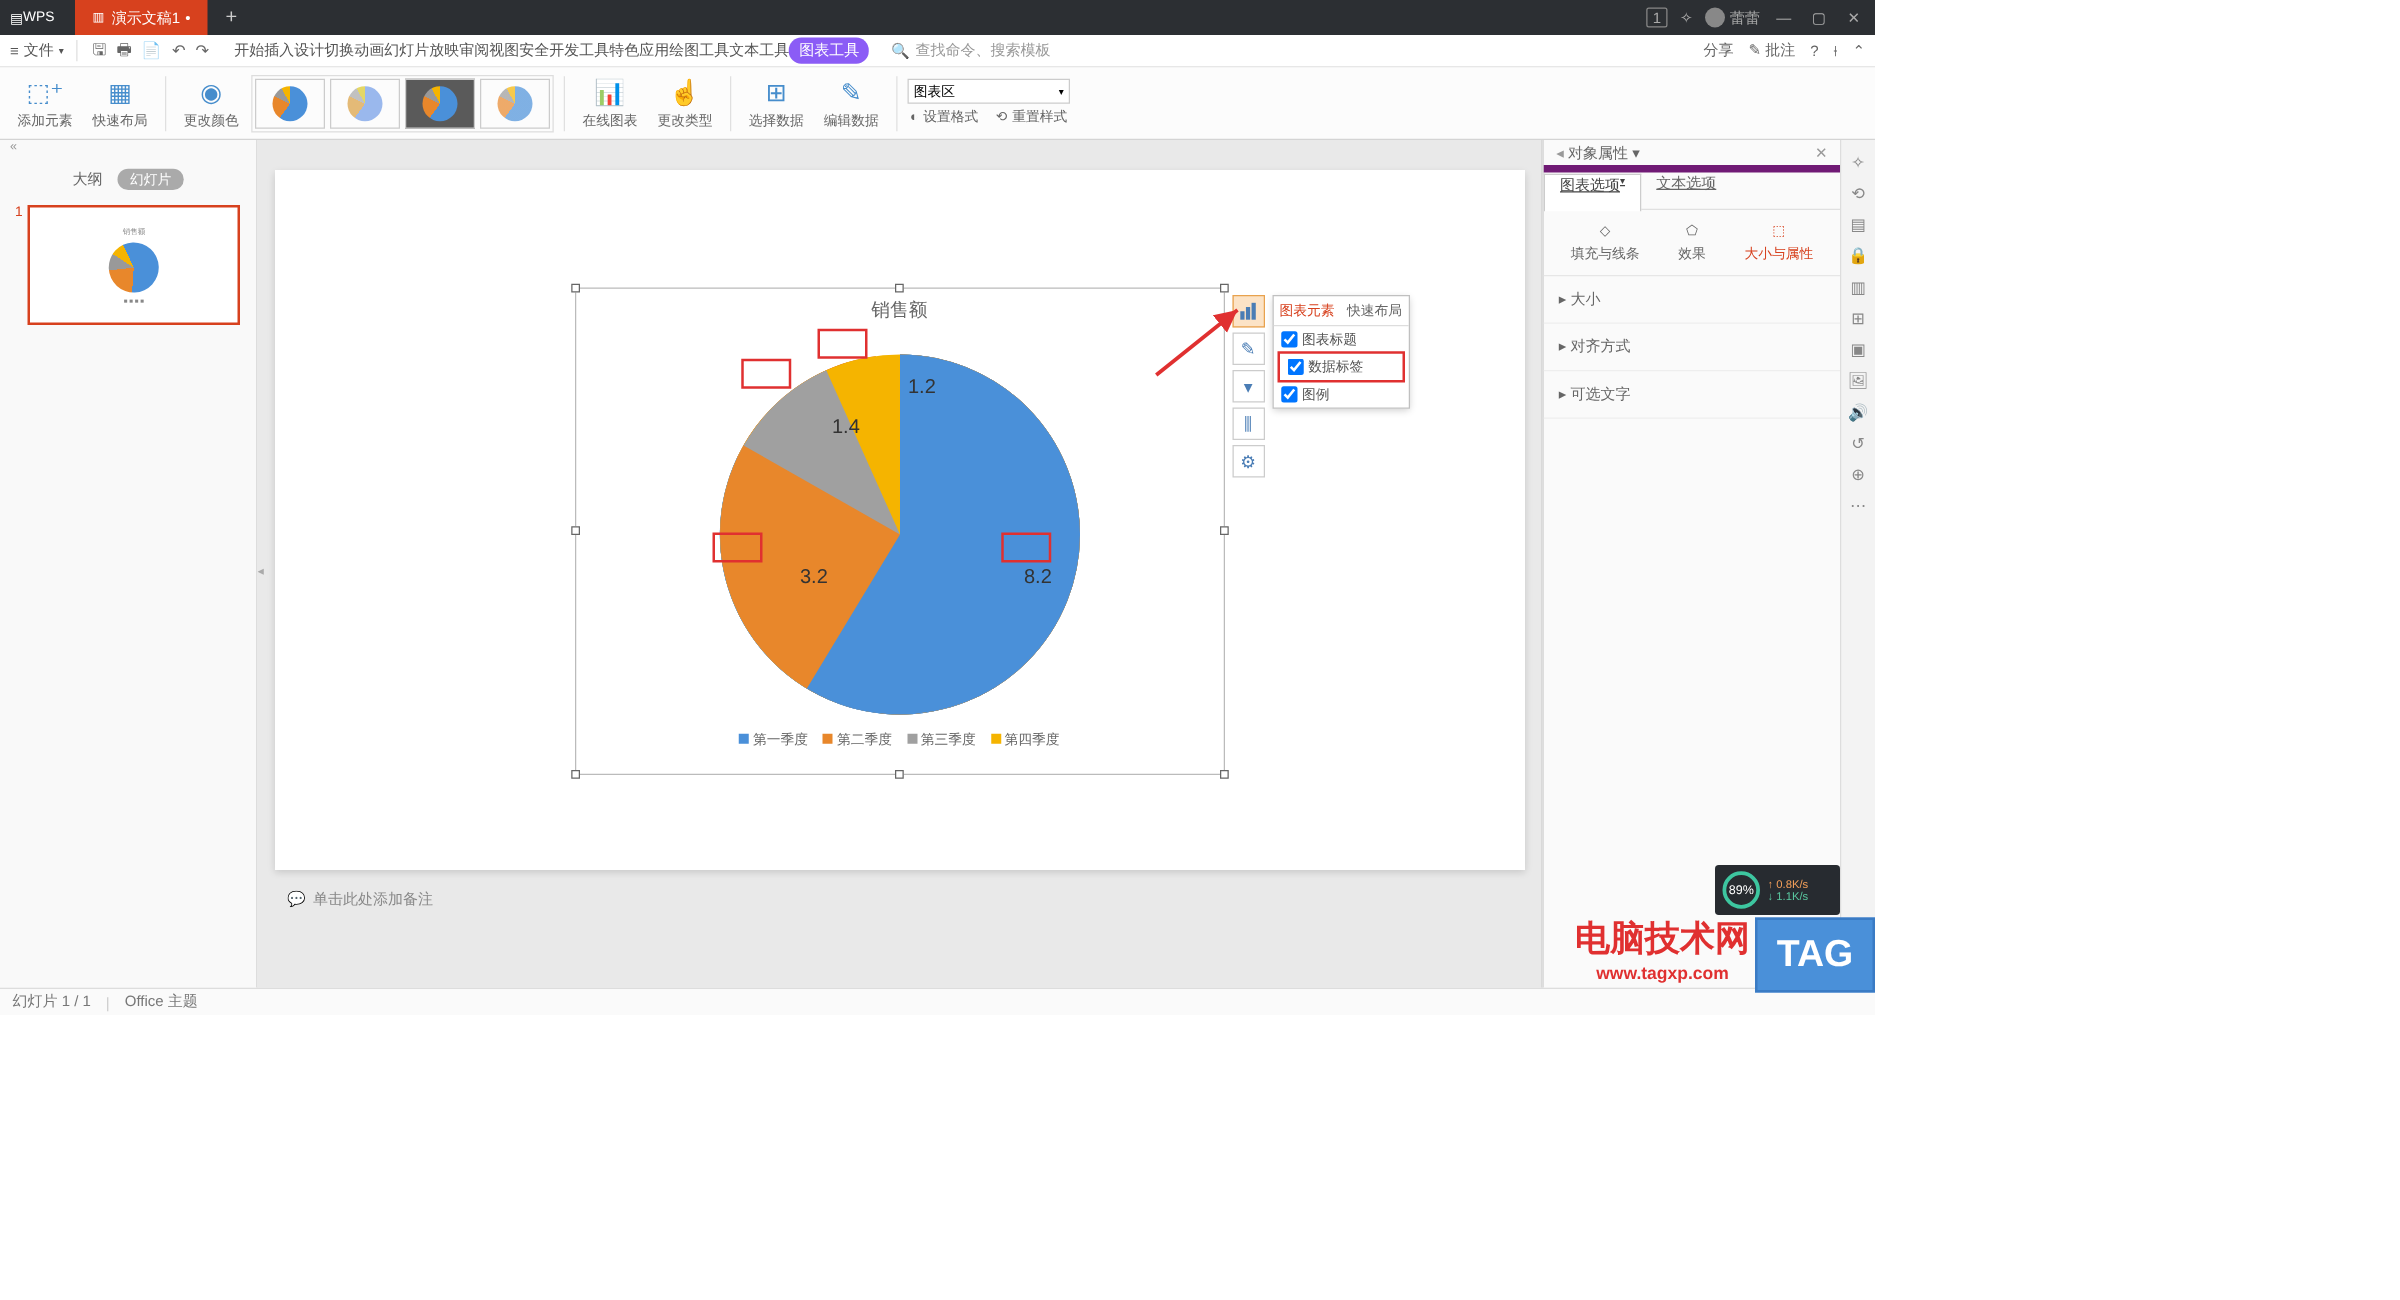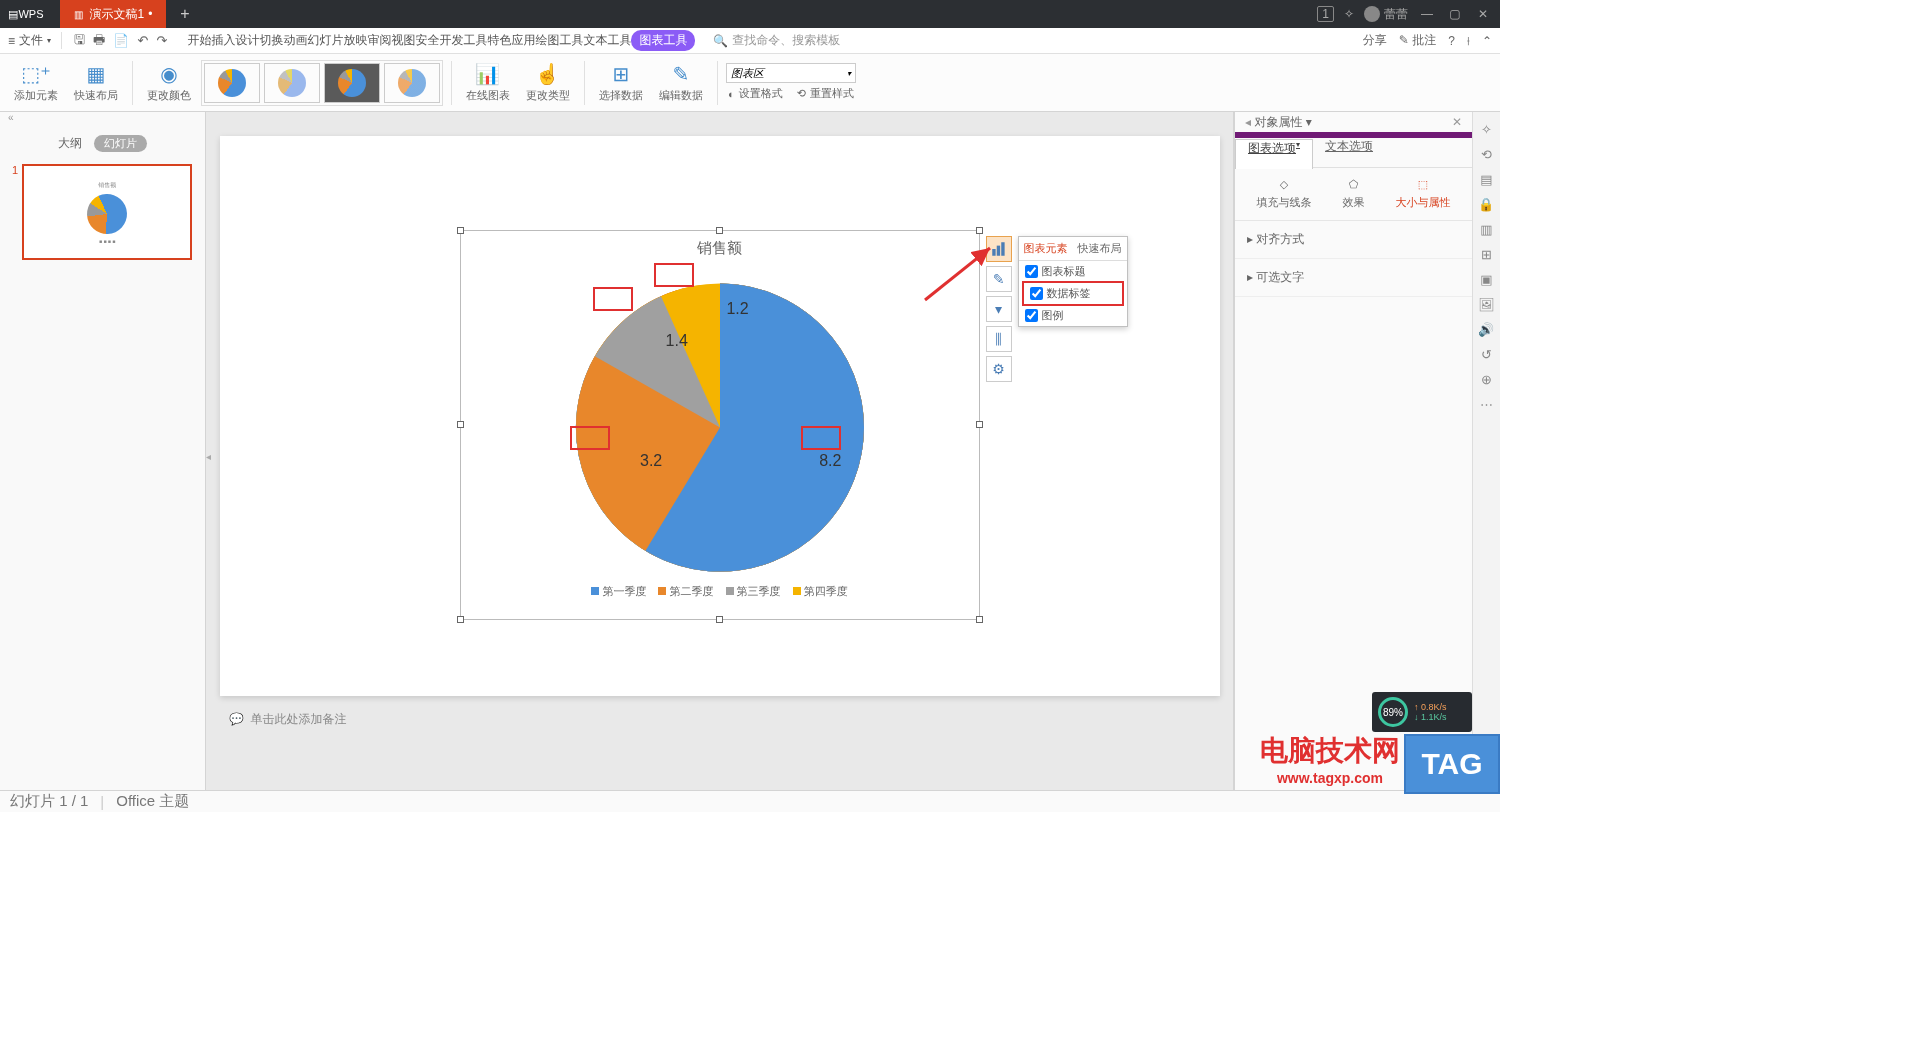--- a/index.html
+++ b/index.html
@@ -31,21 +31,21 @@
 
 
 .ribbon { height: 58px; border-bottom: 1px solid #d4d4d4; display: flex; align-items: center; padding: 0 8px; gap: 4px; background: #fcfcfc; }
 .ribbon .group { display: flex; flex-direction: column; align-items: center; padding: 0 6px; color: #666; font-size: 11px; gap: 2px; }
 .ribbon .group.big { height: 50px; justify-content: center; }
 .ribbon .sep { width: 1px; height: 44px; background: #e0e0e0; margin: 0 4px; }
 .ribbon .style-gallery { display: flex; gap: 4px; border: 1px solid #ddd; padding: 2px; }
 .ribbon .style-item { width: 56px; height: 40px; border: 1px solid #ccc; display: flex; align-items: center; justify-content: center; position: relative; }
 .ribbon .pie-mini { width: 28px; height: 28px; border-radius: 50%; background: conic-gradient(#4a90d9 0 60%, #e8872b 60% 82%, #999 82% 92%, #f5b400 92% 100%); }
 .ribbon .group-col { display: flex; flex-direction: column; gap: 2px; font-size: 11px; }
-.ribbon-select { width: 130px; height: 20px; border: 1px solid #ccc; background: #fff; font-size: 11px; display: flex; align-items: center; padding: 0 4px; justify-content: space-between; font-style: italic; }
+.ribbon-select { width: 130px; height: 20px; border: 1px solid #ccc; background: #fff; font-size: 11px; display: flex; align-items: center; padding: 0 4px; justify-content: space-between; }
 .ribbon .icon-lg { font-size: 20px; color: #468dcc; }
 .ribbon .small-btn { display: flex; align-items: center; gap: 4px; color: #666; font-size: 11px; padding: 1px 2px; }
 
 
 .main { display: flex; height: calc(100% - 28px - 26px - 58px - 22px); }
 
 
 .slide-panel { width: 206px; border-right: 1px solid #d4d4d4; background: #f9f9f9; display: flex; flex-direction: column; }
 .slide-panel .tabs { height: 26px; display: flex; align-items: center; justify-content: center; gap: 12px; font-size: 12px; color: #666; }
 .slide-panel .tabs .pill { background: #aaa; color: #fff; padding: 1px 10px; border-radius: 10px; font-size: 11px; }
@@ -92,21 +92,21 @@
 .props .ptab2.active { border: 1px solid #ccc; border-bottom: none; background: #fff; position: relative; top: 1px; color:#444;}
 .props .icons-row { display: flex; justify-content: space-around; padding: 10px 6px; color: #666; border-bottom: 1px solid #e6e6e6; }
 .props .icons-row .col { display: flex; flex-direction: column; align-items: center; gap: 4px; font-size: 11px; }
 .props .icons-row .col.active { color: #d7411e; }
 .props .section { padding: 10px 12px; color: #666; display: flex; align-items: center; justify-content: space-between; border-bottom: 1px solid #eee; }
 
 
 .side-tools { width: 28px; background: #f3f3f3; border-left: 1px solid #ddd; display: flex; flex-direction: column; align-items: center; gap: 10px; padding-top: 10px; color: #888; font-size: 13px; }
 
 
-.status-bar { height: 22px; border-top: 1px solid #d4d4d4; display: flex; align-items: center; padding: 0 10px; font-size: 15px; color: #777; background: #fafafa; }
+.status-bar { height: 22px; border-top: 1px solid #d4d4d4; display: flex; align-items: center; padding: 0 10px; font-size: 12px; color: #777; background: #fafafa; }
 
 
 .watermark1 { position: absolute; right: 100px; bottom: 26px; color: #e03030; font-size: 28px; font-weight: bold; }
 .watermark1 .sub { font-size: 14px; color: #e03030; display: block; text-align: center; }
 .tag-badge { position: absolute; right: 0; bottom: 18px; width: 96px; height: 60px; background: #4a90d9; color: #fff; font-size: 30px; font-weight: bold; display: flex; align-items: center; justify-content: center; border: 2px solid #3a7bc4;}
 
 
 .net-meter { position: absolute; right: 28px; bottom: 80px; width: 100px; height: 40px; background: #272b30; border-radius: 3px; color: #9db; font-size: 9px; display: flex; align-items: center; padding: 0 6px; gap: 6px;}
 .net-meter .ring { width: 30px; height: 30px; border: 3px solid #3dc6a0; border-radius: 50%; display: flex; align-items: center; justify-content: center; color: #fff; font-size: 10px;}
 
@@ -404,20 +404,23 @@
       <div class="col">
           <span>⬠</span>
           <span>效果</span>
         </div>
       <div class="col active">
           <span style="color:#d7411e;">⬚</span>
           <span>大小与属性</span>
         </div>
     </div>
     <div class="section">
+        <span>▸ <span>大小</span></span>
+      </div>
+    <div class="section">
         <span>▸ <span>对齐方式</span></span>
       </div>
     <div class="section">
         <span>▸ <span>可选文字</span></span>
       </div>
   </div>
 
   <div class="side-tools">
     <span>✧</span>
     <span>⟲</span>

